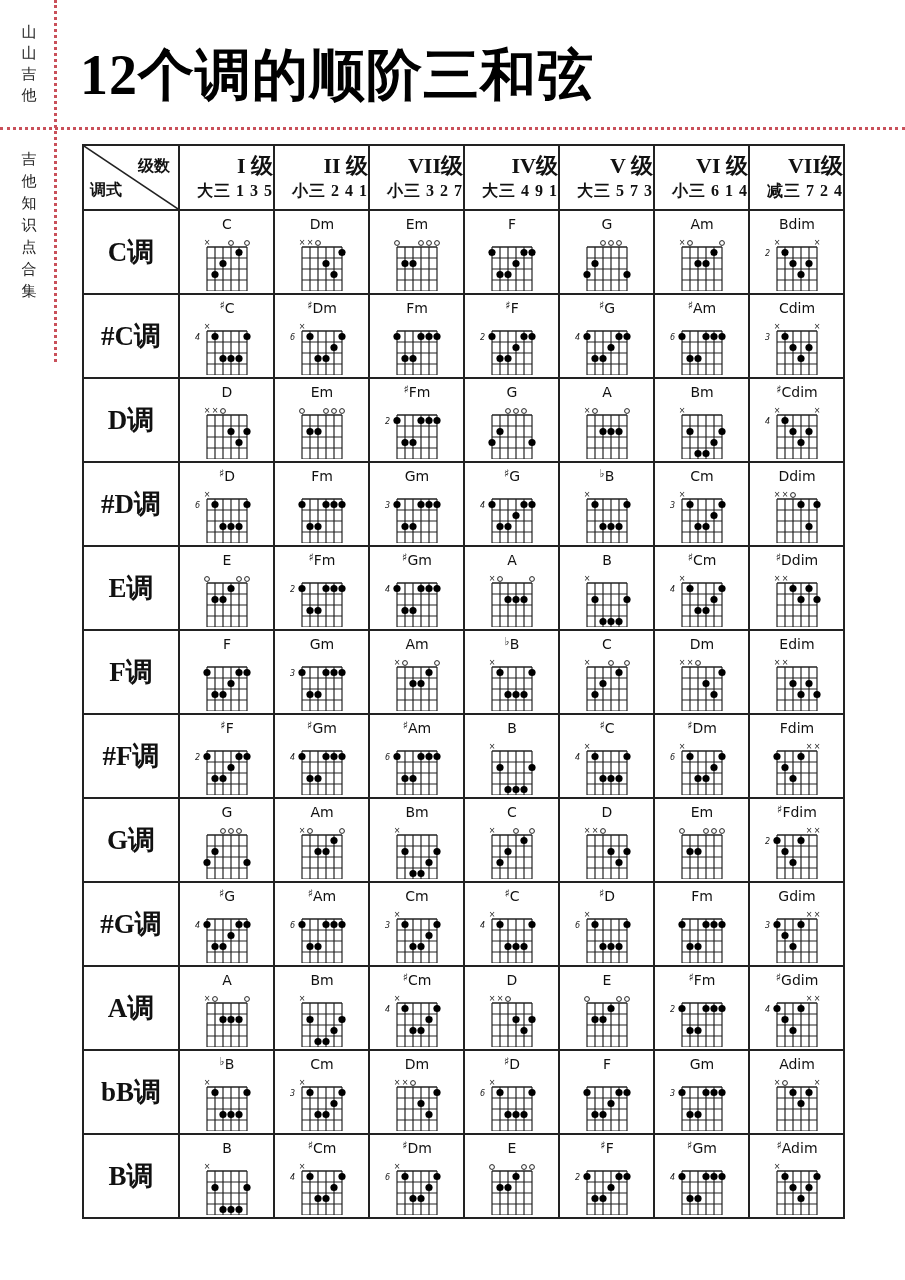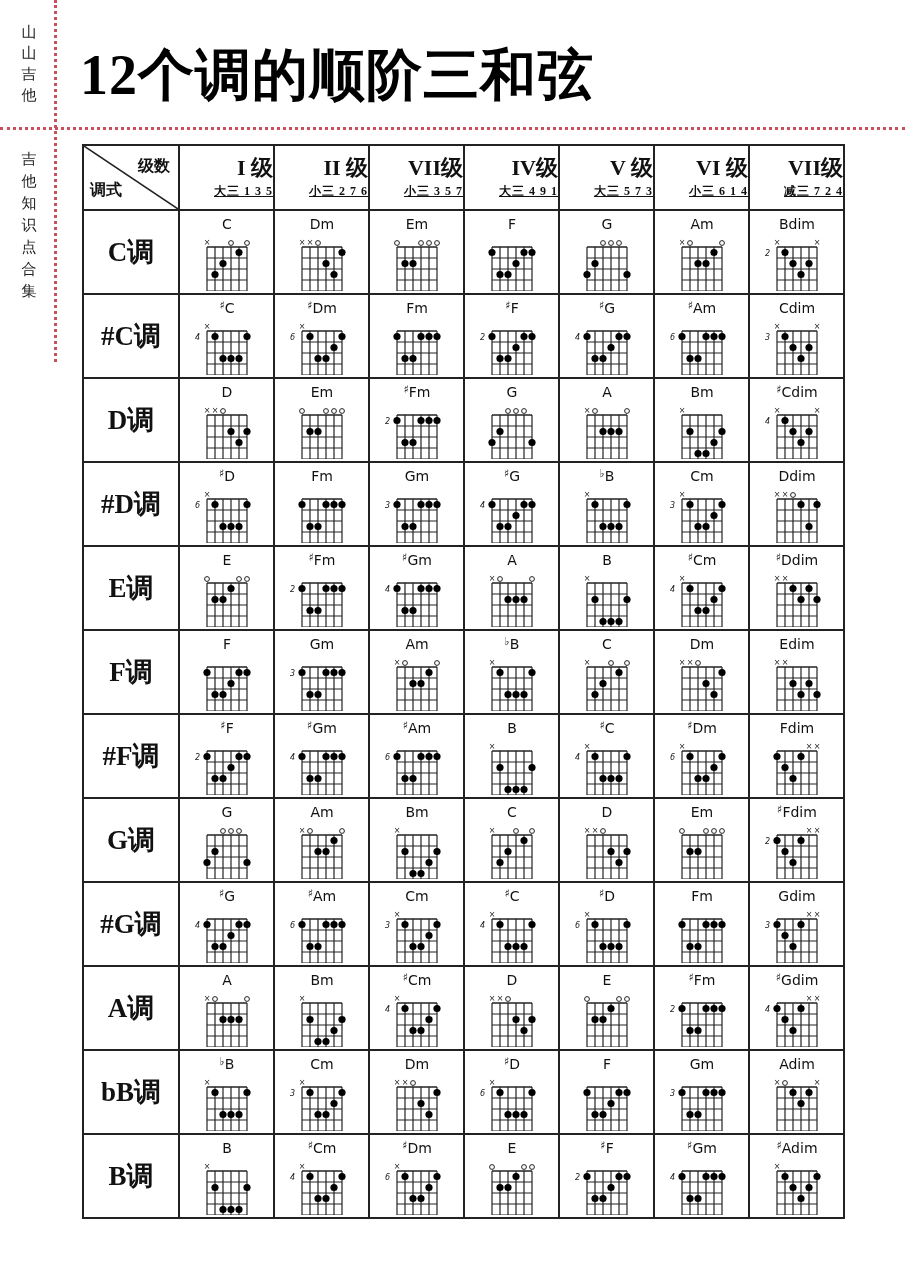--- a/index.html
+++ b/index.html
@@ -12,21 +12,21 @@
   .side-top span, .side-bot span { display:block; }
   .title { position:absolute; left:80px; top:40px; font-family:"Liberation Serif","DejaVu Serif",serif; font-weight:bold; font-size:56px; letter-spacing:1px; line-height:70px; color:#000000; }
   table.grid { position:absolute; left:82px; top:144px; border-collapse:collapse; table-layout:fixed; }
   table.grid td, table.grid th { border:2px solid #222; padding:0; background:#fff; }
   .corner { width:94px; height:63px; position:relative; }
   .corner svg { position:absolute; left:0; top:0; }
   .corner .lvl { position:absolute; right:8px; top:10px; font-size:16px; font-weight:bold; }
   .corner .mode { position:absolute; left:6px; top:34px; font-size:16px; font-weight:bold; }
   th.deg { width:93px; text-align:right; vertical-align:middle; }
   .deg-name { font-size:22px; font-weight:bold; line-height:26px; display:block; }
-  .deg-sub { font-size:12px; letter-spacing:1px; display:block; margin-top:2px;text-decoration:underline; }
+  .deg-sub { font-size:16px; letter-spacing:1px; display:block; margin-top:2px; }
   td.key { height:82px; text-align:center; vertical-align:middle; font-weight:bold; font-size:27px;margin-left:28px; }
   td.cell { height:82px; text-align:center; vertical-align:top; }
   td.cell svg { display:block; margin:0 auto; }
 </style>
 </head>
 <body>
 
 <div class="vdots"></div>
 <div class="hdots"></div>
 
@@ -57,25 +57,25 @@
           </svg>
         <span class="lvl">级数</span>
         <span class="mode">调式</span>
       </th>
     <th class="deg">
           <span class="deg-name">I 级</span>
           <span class="deg-sub">大三 1 3 5</span>
         </th>
         <th class="deg">
           <span class="deg-name">II 级</span>
-          <span class="deg-sub">小三 2 7 6</span>
+          <span class="deg-sub">小三 2 4 1</span>
         </th>
         <th class="deg">
           <span class="deg-name">VII级</span>
-          <span class="deg-sub">小三 3 5 7</span>
+          <span class="deg-sub">小三 3 2 7</span>
         </th>
         <th class="deg">
           <span class="deg-name">IV级</span>
           <span class="deg-sub">大三 4 9 1</span>
         </th>
         <th class="deg">
           <span class="deg-name">V 级</span>
           <span class="deg-sub">大三 5 7 3</span>
         </th>
         <th class="deg">

